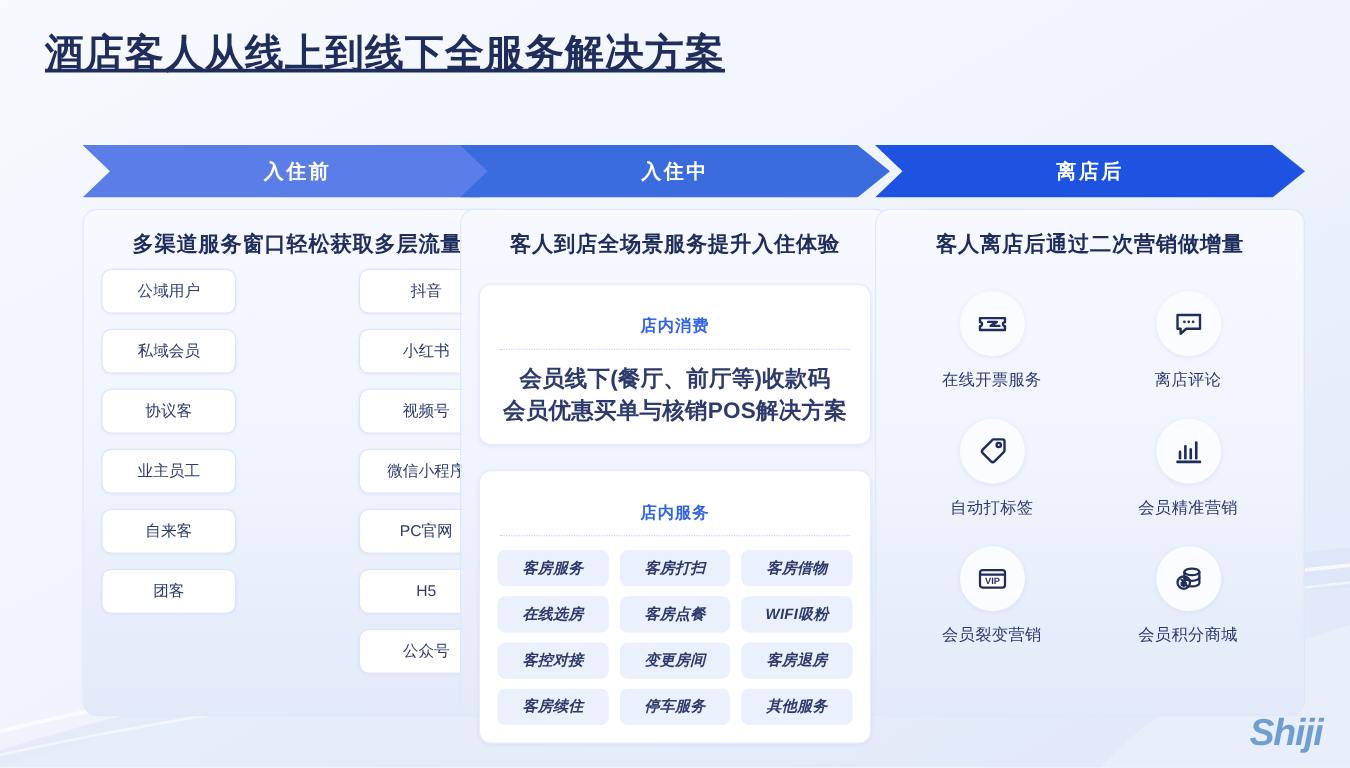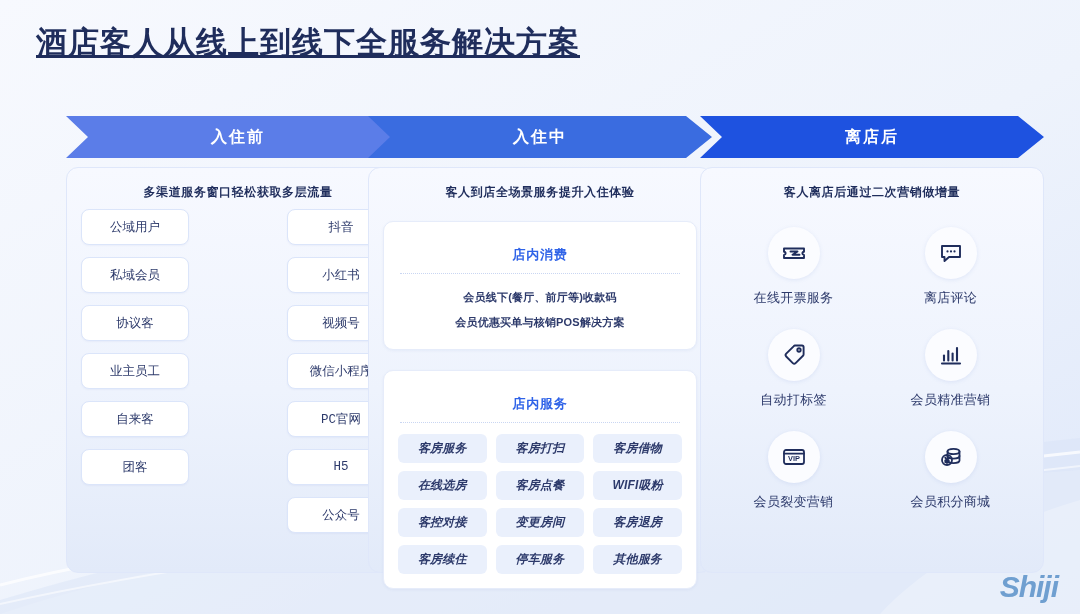--- a/index.html
+++ b/index.html
@@ -60,21 +60,21 @@
     width: 344px;
     height: 406px;
     border-radius: 12px;
     border: 1px solid #dfe7fa;
     background: linear-gradient(180deg, #f7f9ff 0%, #eef3fd 55%, #e2eaf9 100%);
     padding: 16px 14px 14px 14px;
     position: relative;
   }
   .panel-title {
     text-align: center;
-    font-size: 12px;
+    font-size: 17px;
     font-weight: bold;
     color: #1f2d5c;
     letter-spacing: .6px;
     margin-bottom: 6px;
   }
 
   
   .chan-wrap {
     display: flex;
     justify-content: space-between;
@@ -85,21 +85,20 @@
   .chan-col.right { margin-left: auto; text-align: center; }
   .chan-chip {
     height: 36px;
     background: #ffffff;
     border: 1px solid #dbe5fa;
     border-radius: 8px;
     display: flex; align-items: center; justify-content: center;
     font-size: 12.5px;
     color: #2d3a6b;
     box-shadow: 0 1px 2px rgba(80,110,190,.06);
-    font-family: Liberation Mono, monospace;
   }
   .chan-mid {
     position: absolute;
     left: 50%; transform: translateX(-50%);
     top: 116px;
     width: 88px;
     text-align: center;
   }
   .chan-mid .mid-text {
     font-size: 10.5px;
@@ -125,21 +124,21 @@
     font-size: 13px;
     letter-spacing: .8px;
     padding-bottom: 9px;
   }
   .dash-div {
     border-top: 1px dotted #c9d6f2;
     margin: 0 2px 11px 2px;
   }
   .consume-line {
     text-align: center;
-    font-size: 11px;
+    font-size: 18px;
     color: #2d3a6b;
     line-height: 25px;
     font-weight: bold;
     letter-spacing: .2px;
   }
   .svc-grid {
     display: grid;
     grid-template-columns: repeat(3, 1fr);
     gap: 8px 9px;
     font-style: italic;

